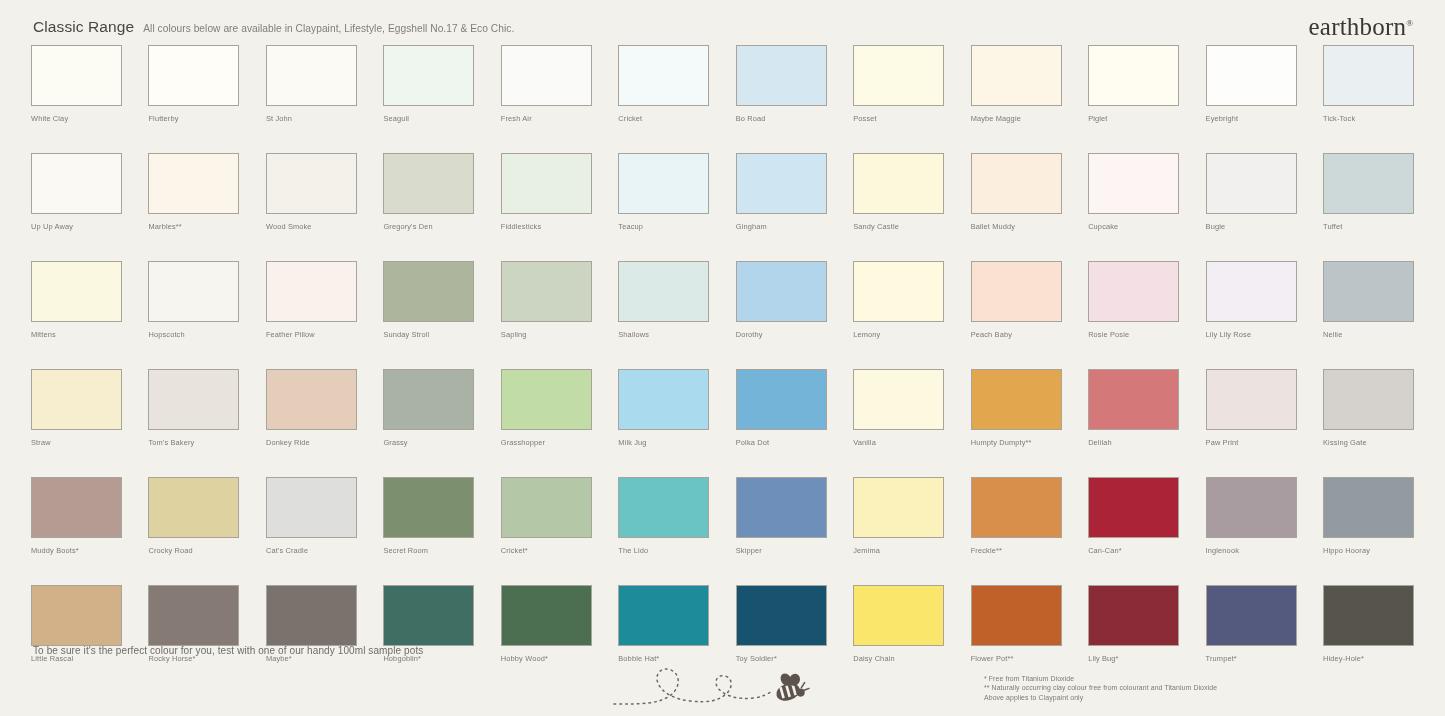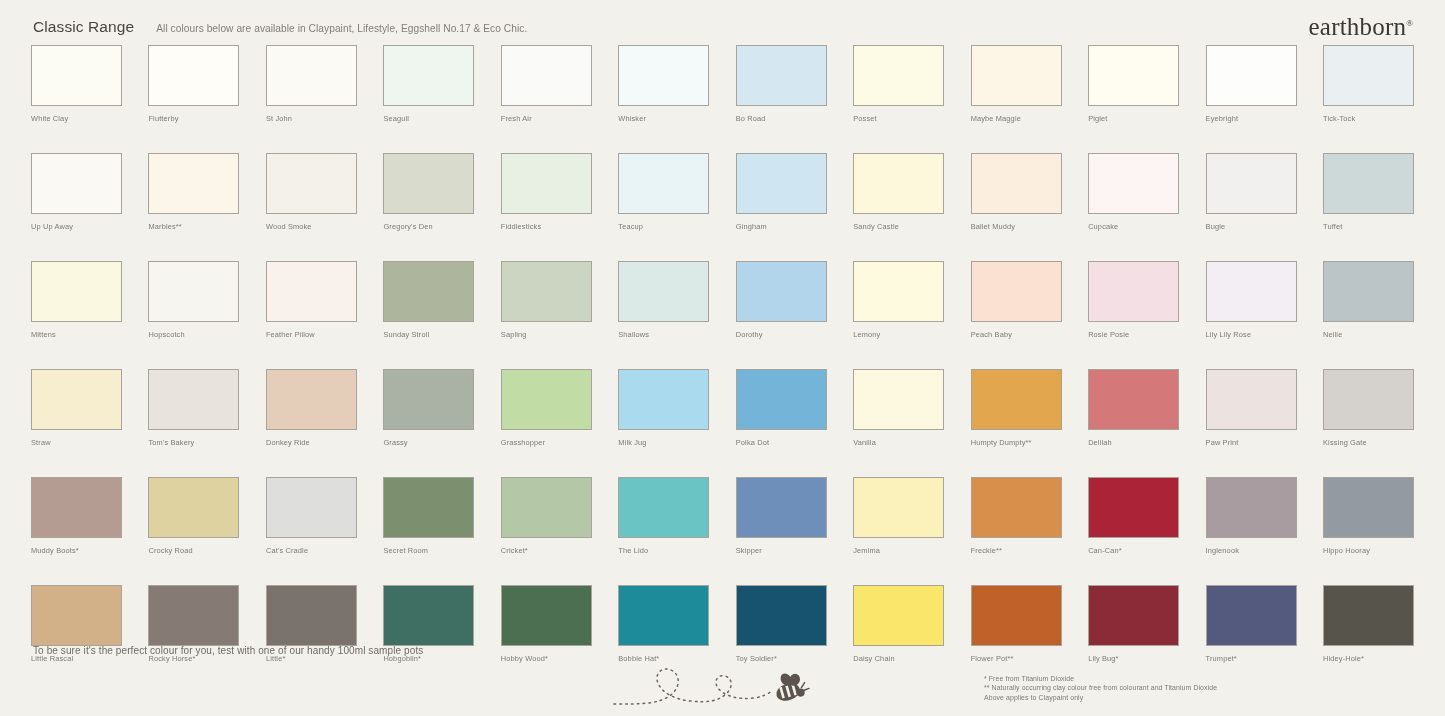--- a/index.html
+++ b/index.html
@@ -10,21 +10,21 @@
     overflow:hidden;
     position:relative;
     color:#6d6a63;
   }
   .sheet{position:absolute;inset:0;}
 
   
   .header{
     position:absolute;left:33px;top:18px;right:28px;height:26px;
   }
-  .title-row{display:flex;align-items:baseline;gap:22px;}
+  .title-row{display:flex;align-items:baseline;gap:9px;}
   .title{
     font-size:15.5px;color:#4a463f;letter-spacing:.1px;
   }
   .subtitle{
     font-size:10.2px;color:#827e76;letter-spacing:.05px;
   }
   .logo{
     position:absolute;right:4px;top:-5px;
     font-family:"Liberation Serif", serif;
     font-size:25px;color:#3b3733;letter-spacing:.2px;
@@ -104,21 +104,21 @@
       <div class="cell">
         <div class="swatch" style="background: rgb(239, 245, 239); border-color: rgb(168, 164, 156);"></div>
         <div class="cell-label">Seagull</div>
       </div>
       <div class="cell">
         <div class="swatch" style="background: rgb(250, 251, 248); border-color: rgb(168, 164, 156);"></div>
         <div class="cell-label">Fresh Air</div>
       </div>
       <div class="cell">
         <div class="swatch" style="background: rgb(244, 249, 249); border-color: rgb(168, 164, 156);"></div>
-        <div class="cell-label">Whisker</div>
+        <div class="cell-label">Cricket</div>
       </div>
       <div class="cell">
         <div class="swatch" style="background: rgb(213, 232, 242); border-color: rgb(168, 164, 156);"></div>
         <div class="cell-label">Bo Road</div>
       </div>
       <div class="cell">
         <div class="swatch" style="background: rgb(253, 250, 230); border-color: rgb(168, 164, 156);"></div>
         <div class="cell-label">Posset</div>
       </div>
       <div class="cell">
@@ -332,21 +332,21 @@
       <div class="cell">
         <div class="swatch" style="background: rgb(211, 177, 136); border-color: rgb(168, 164, 156);"></div>
         <div class="cell-label">Little Rascal</div>
       </div>
       <div class="cell">
         <div class="swatch" style="background: rgb(133, 122, 116); border-color: rgb(168, 164, 156);"></div>
         <div class="cell-label">Rocky Horse*</div>
       </div>
       <div class="cell">
         <div class="swatch" style="background: rgb(122, 115, 109); border-color: rgb(168, 164, 156);"></div>
-        <div class="cell-label">Little*</div>
+        <div class="cell-label">Maybe*</div>
       </div>
       <div class="cell">
         <div class="swatch" style="background: rgb(63, 110, 98); border-color: rgb(168, 164, 156);"></div>
         <div class="cell-label">Hobgoblin*</div>
       </div>
       <div class="cell">
         <div class="swatch" style="background: rgb(77, 111, 81); border-color: rgb(168, 164, 156);"></div>
         <div class="cell-label">Hobby Wood*</div>
       </div>
       <div class="cell">

